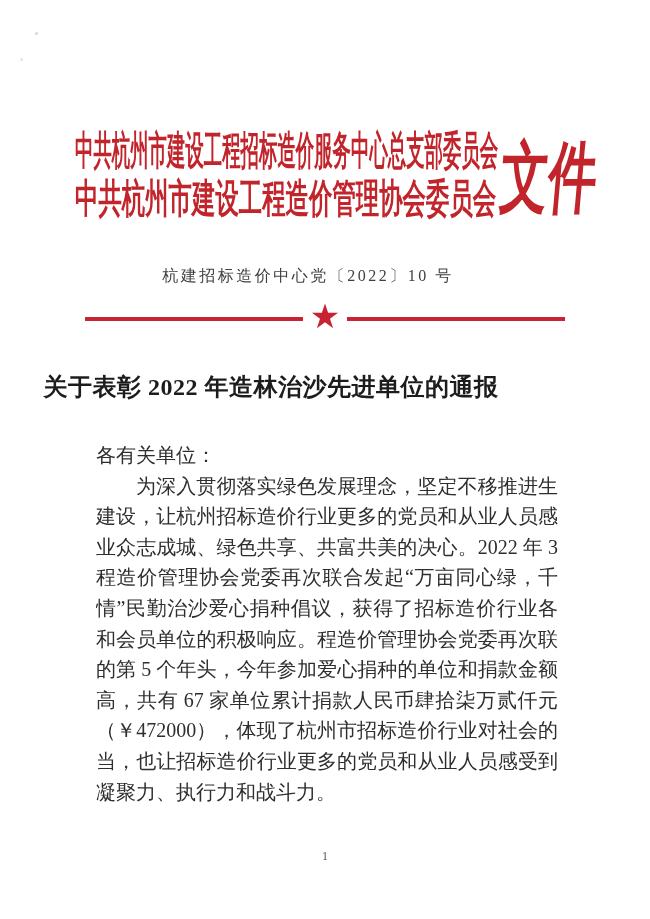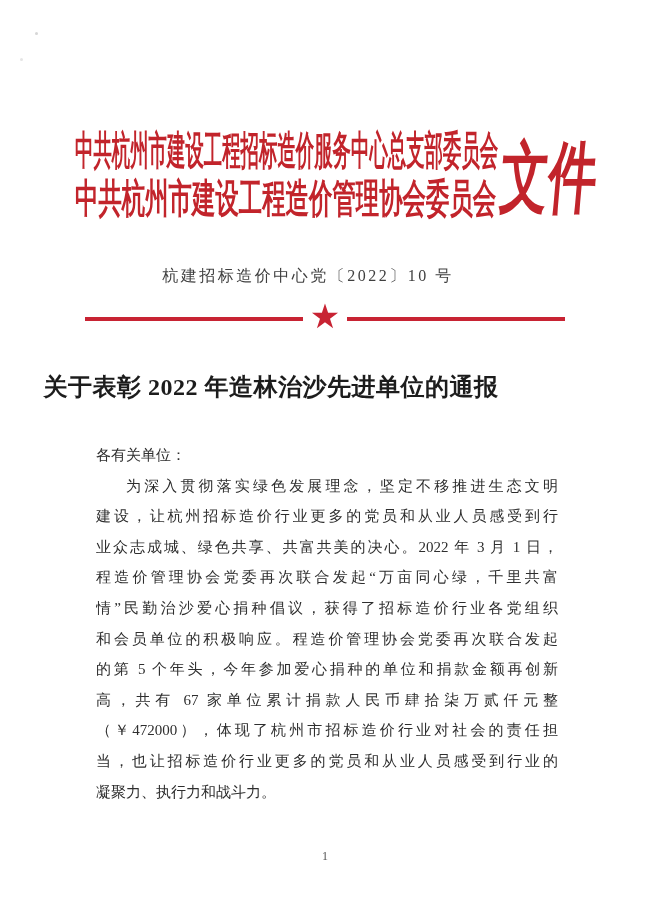--- a/index.html
+++ b/index.html
@@ -83,21 +83,21 @@
     font-weight: bold;
     color: #1c1c1c;
     letter-spacing: 0.5px;
   }
 
   .body-block {
     position: absolute;
     left: 96px;
     top: 440px;
     width: 462px;
-    font-size: 15px;
+    font-size: 20px;
     color: #2e2e2e;
   }
   .body-block .line {
     height: 30.6px;
     line-height: 30.6px;
     white-space: nowrap;
   }
   .body-block .line.just {
     white-space: normal;
     text-align: justify;

